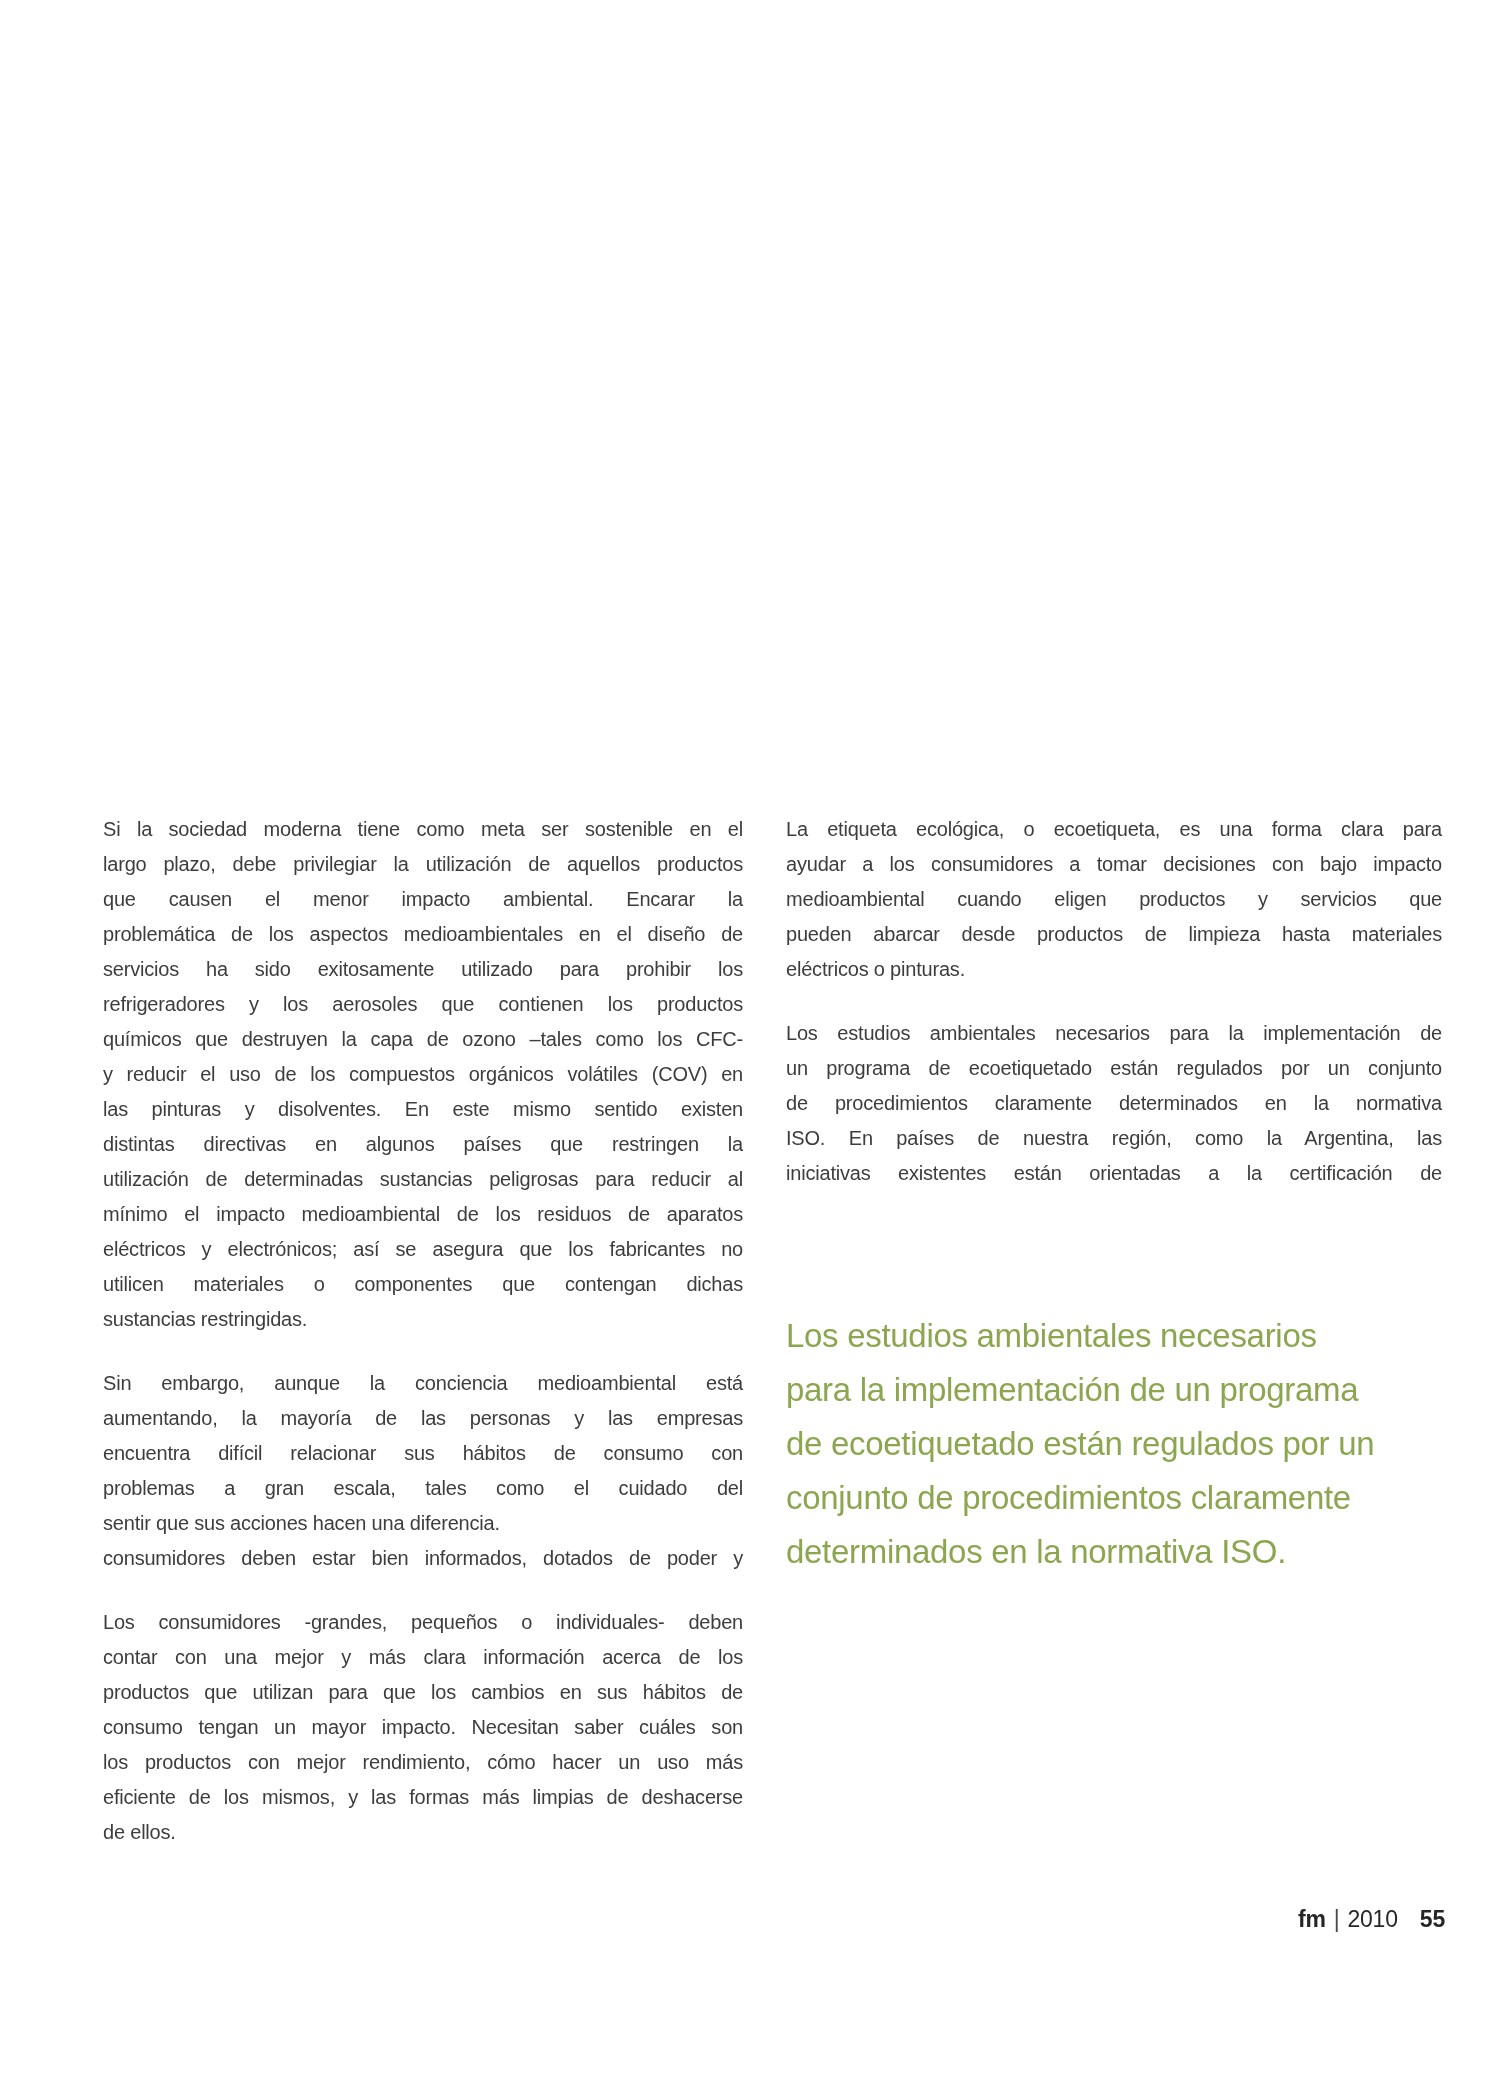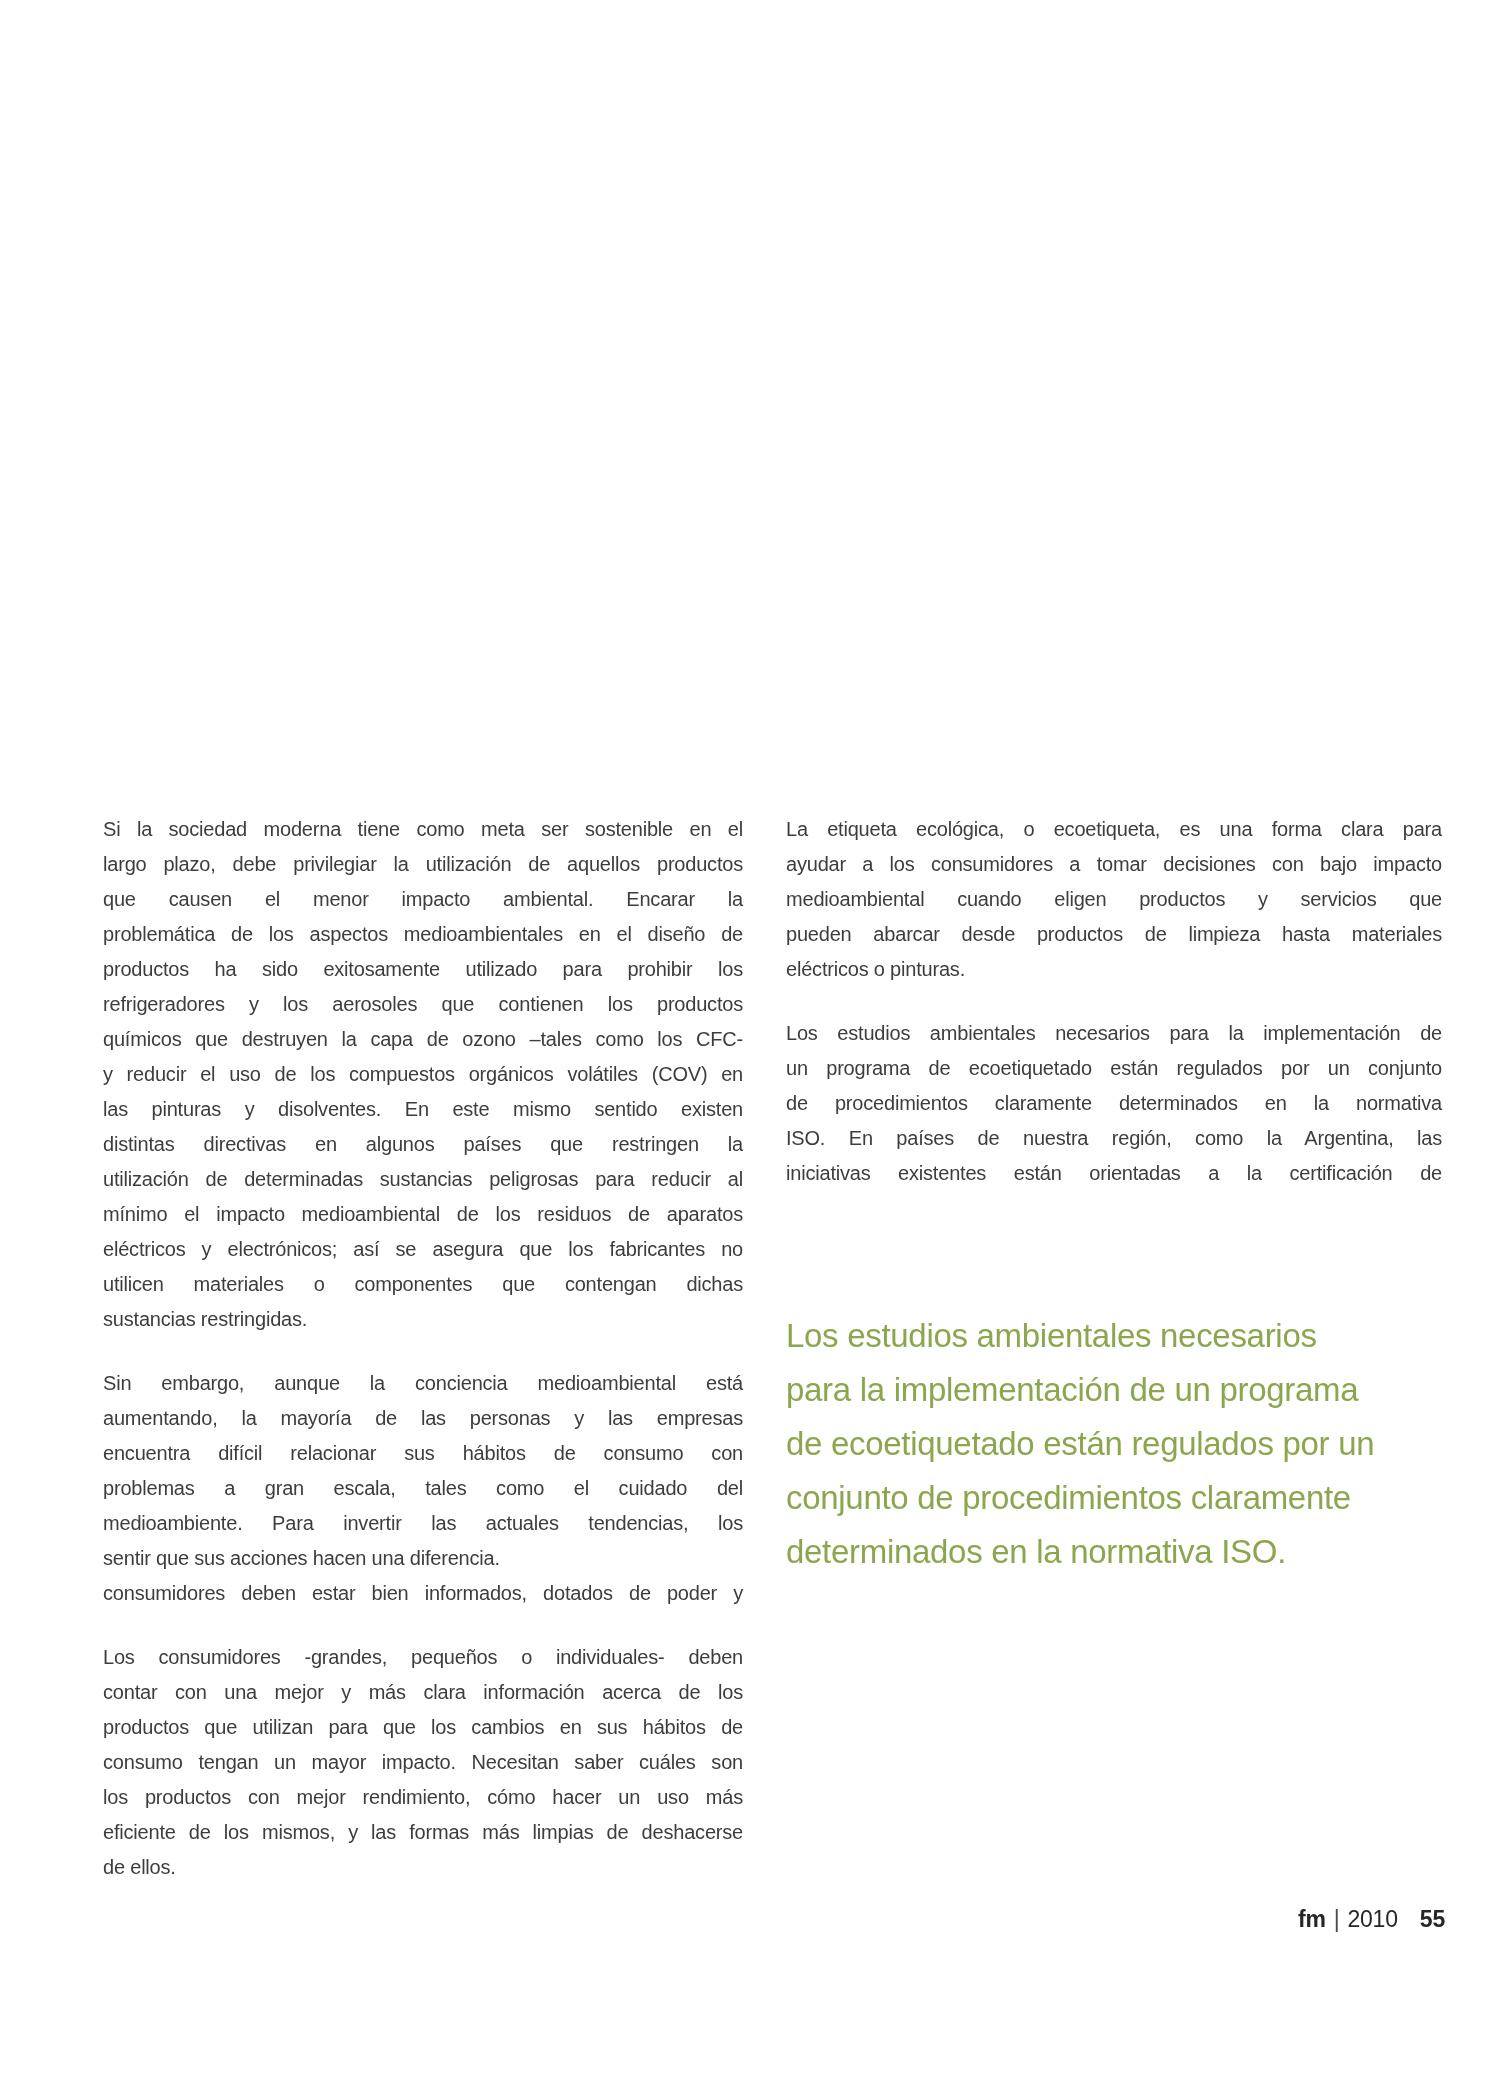--- a/index.html
+++ b/index.html
@@ -84,38 +84,37 @@
 <body>
 
 <div class="page">
 
   <section class="col col-left">
       <div class="para">
         <div class="line">Si la sociedad moderna tiene como meta ser sostenible en el</div>
         <div class="line">largo plazo, debe privilegiar la utilización de aquellos productos</div>
         <div class="line">que causen el menor impacto ambiental. Encarar la</div>
         <div class="line">problemática de los aspectos medioambientales en el diseño de</div>
-        <div class="line">productos ha sido exitosamente utilizado para prohibir los</div>
+        <div class="line">servicios ha sido exitosamente utilizado para prohibir los</div>
         <div class="line">refrigeradores y los aerosoles que contienen los productos</div>
         <div class="line">químicos que destruyen la capa de ozono –tales como los CFC-</div>
         <div class="line">y reducir el uso de los compuestos orgánicos volátiles (COV) en</div>
         <div class="line">las pinturas y disolventes. En este mismo sentido existen</div>
         <div class="line">distintas directivas en algunos países que restringen la</div>
         <div class="line">utilización de determinadas sustancias peligrosas para reducir al</div>
         <div class="line">mínimo el impacto medioambiental de los residuos de aparatos</div>
         <div class="line">eléctricos y electrónicos; así se asegura que los fabricantes no</div>
         <div class="line">utilicen materiales o componentes que contengan dichas</div>
         <div class="line last">sustancias restringidas.</div>
       </div>
       <div class="para">
         <div class="line">Sin embargo, aunque la conciencia medioambiental está</div>
         <div class="line">aumentando, la mayoría de las personas y las empresas</div>
         <div class="line">encuentra difícil relacionar sus hábitos de consumo con</div>
         <div class="line">problemas a gran escala, tales como el cuidado del</div>
-        <div class="line">medioambiente. Para invertir las actuales tendencias, los</div>
         <div class="line last">sentir que sus acciones hacen una diferencia.</div>
         <div class="line">consumidores deben estar bien informados, dotados de poder y</div>
       </div>
       <div class="para">
         <div class="line">Los consumidores -grandes, pequeños o individuales- deben</div>
         <div class="line">contar con una mejor y más clara información acerca de los</div>
         <div class="line">productos que utilizan para que los cambios en sus hábitos de</div>
         <div class="line">consumo tengan un mayor impacto. Necesitan saber cuáles son</div>
         <div class="line">los productos con mejor rendimiento, cómo hacer un uso más</div>
         <div class="line">eficiente de los mismos, y las formas más limpias de deshacerse</div>

